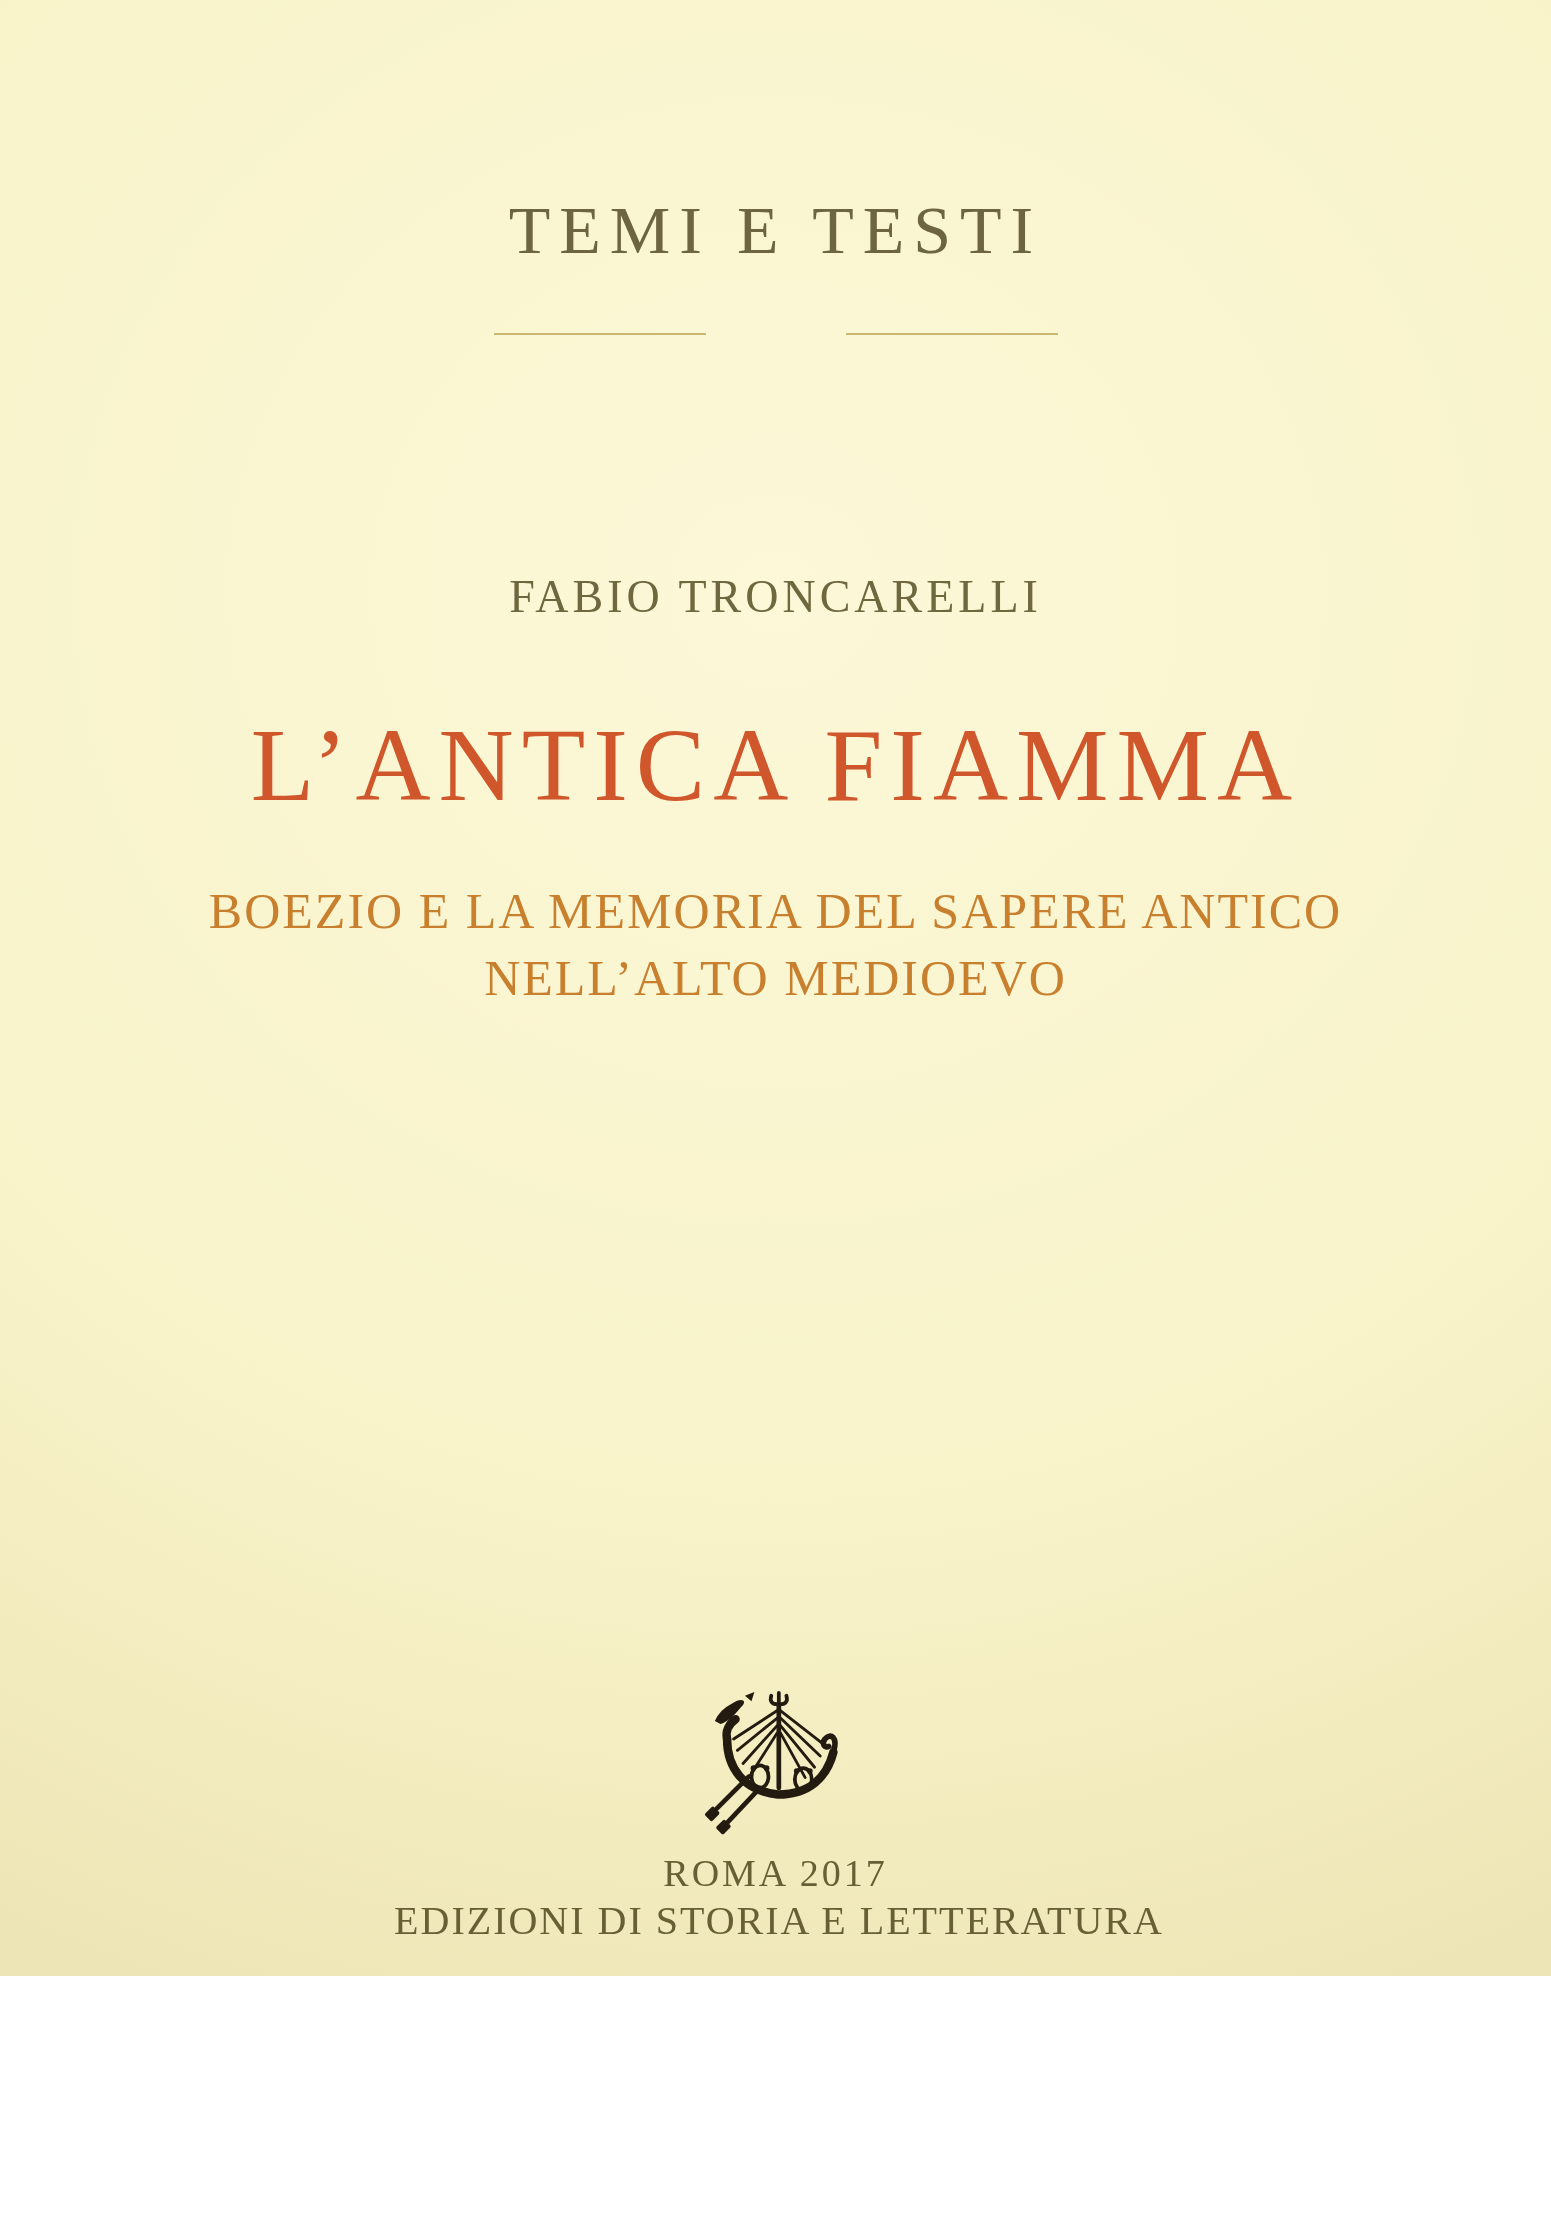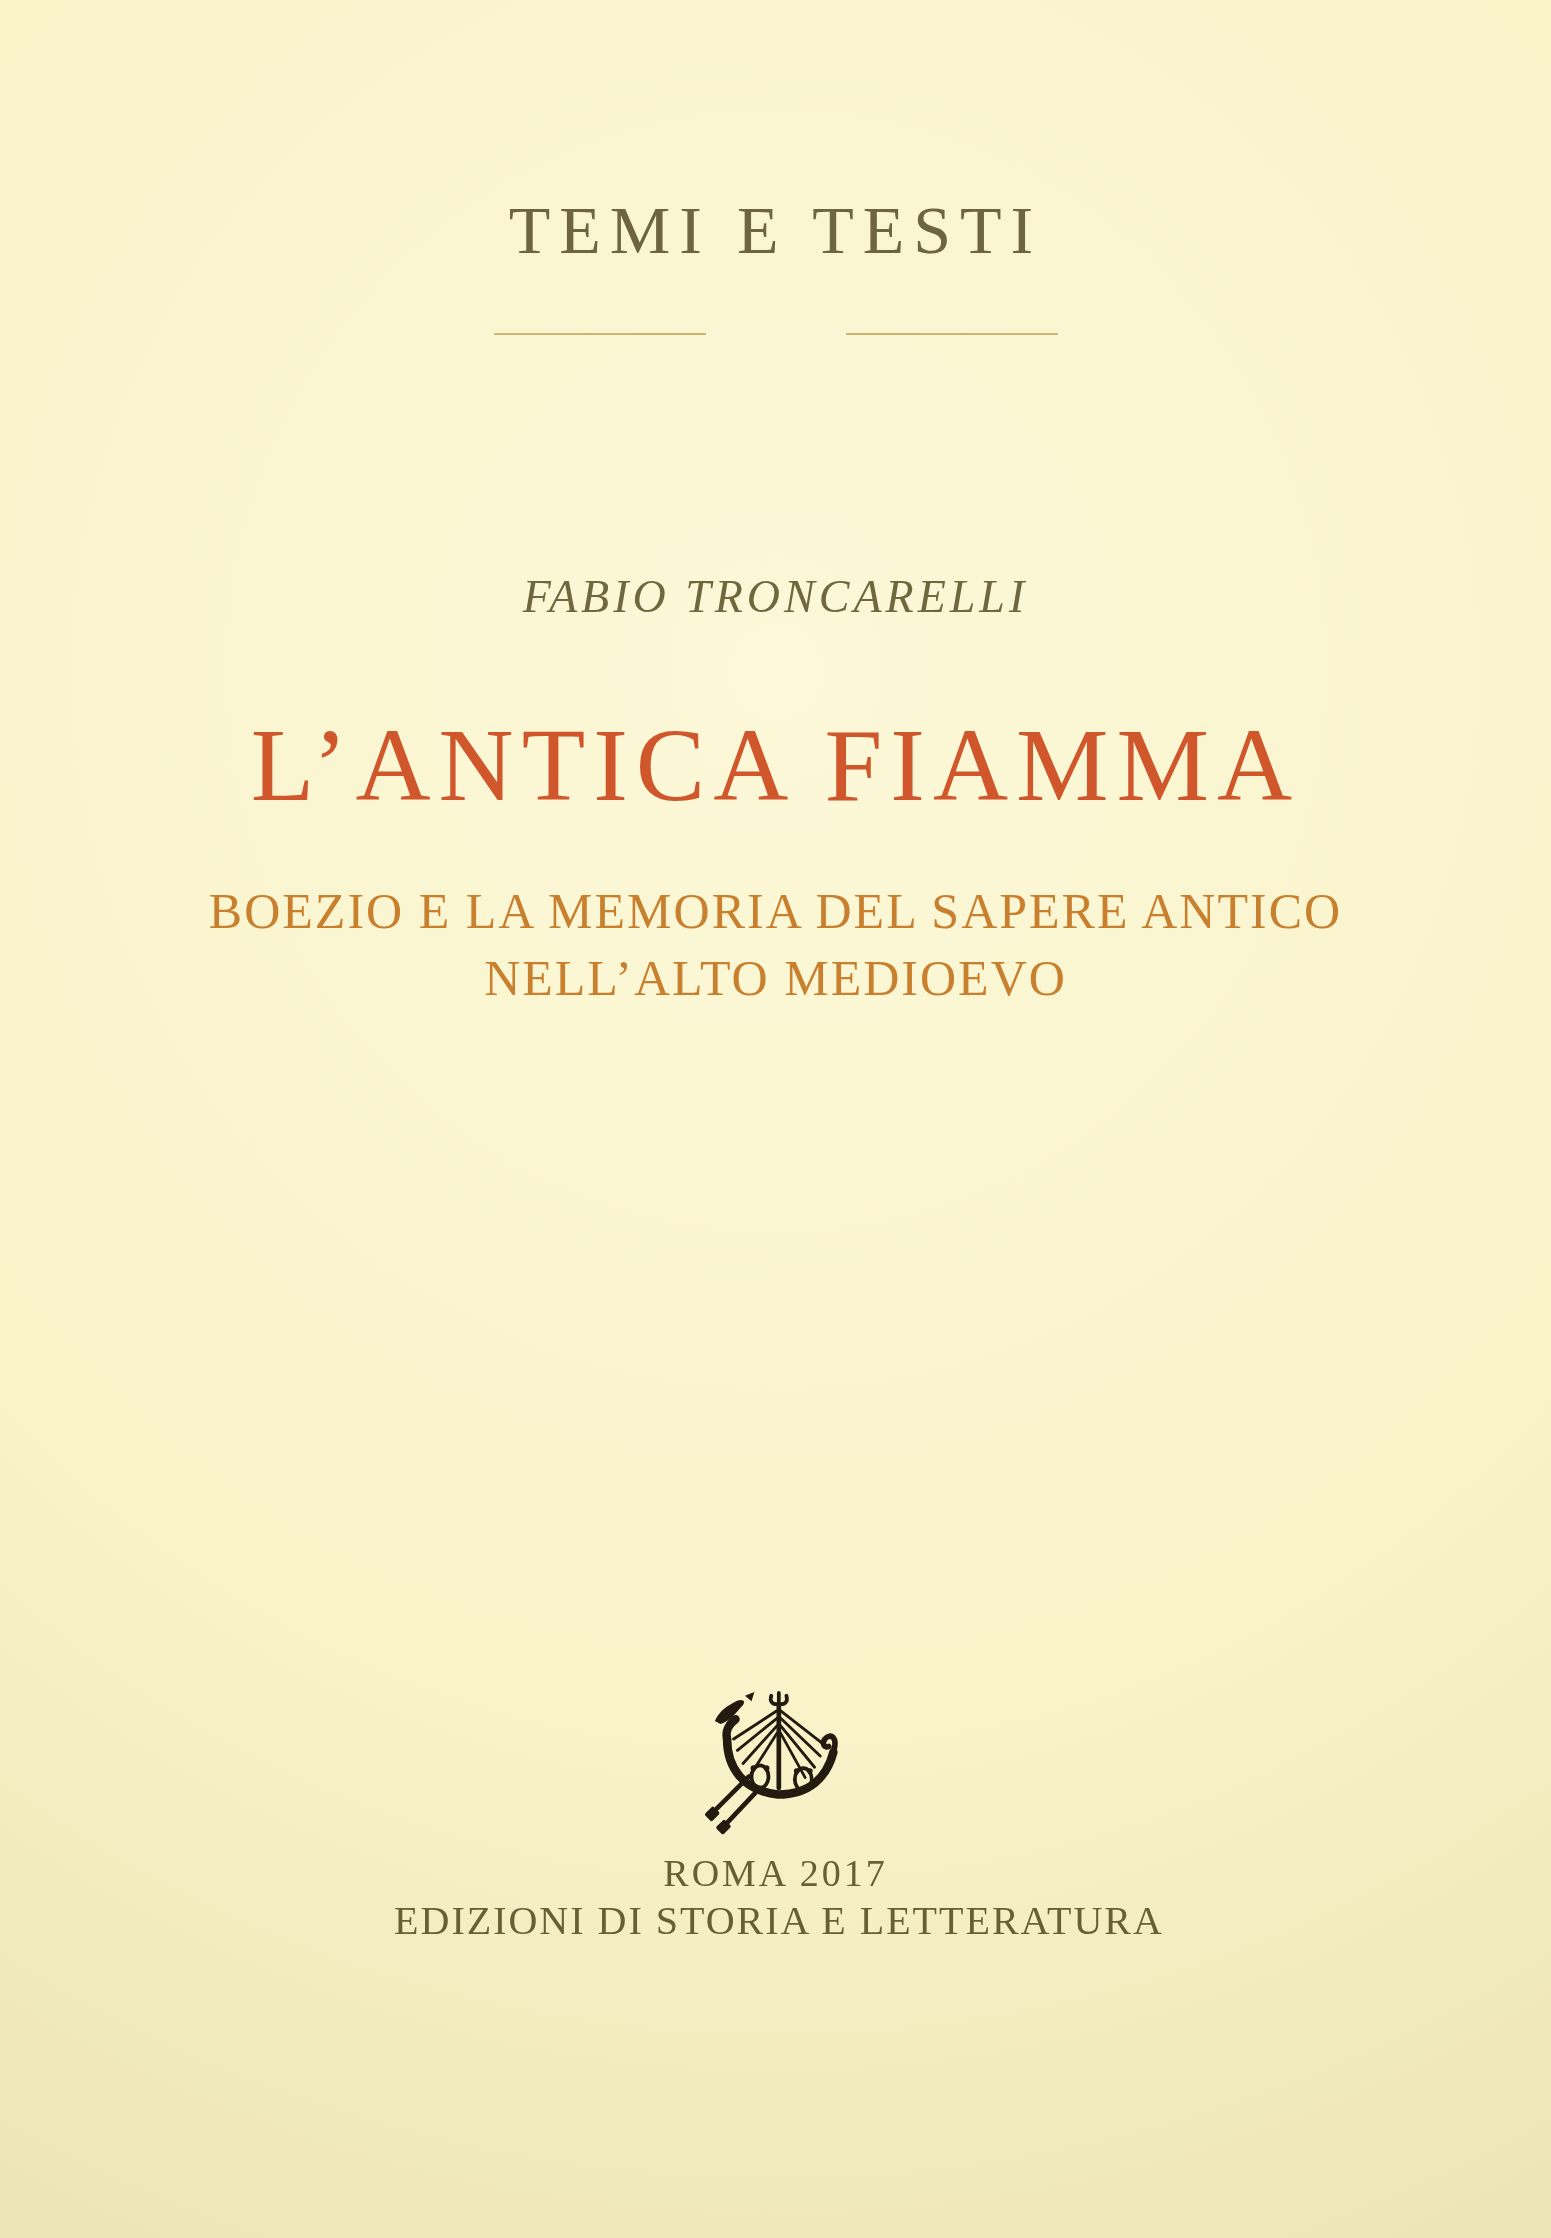--- a/index.html
+++ b/index.html
@@ -3,21 +3,21 @@
 <meta charset="utf-8">
 <style>
   html, body {
     margin: 0;
     padding: 0;
     background: #ffffff;
   }
   #cover {
     position: relative;
     width: 1551px;
-    height: 2238px;
+    height: 1976px;
     overflow: hidden;
     font-family: "Liberation Serif", "DejaVu Serif", serif;
     background:
       radial-gradient(120% 85% at 50% 30%,
         var(--c-background-hi, #fcf8d8) 0%,
         var(--c-background, #f8f3c9) 55%,
         var(--c-background-edge, #eae1b0) 100%);
   }
   .centered {
     position: absolute;
@@ -46,21 +46,20 @@
     width: 212px;
     background: var(--c-rule-gold, #c9b772);
   }
   .rule-left  { right: calc(50% + 70px); }
   .rule-right { left:  calc(50% + 70px); }
   .author-name {
     top: 574px;
     font-size: 46px;
     letter-spacing: 4px;
     color: var(--c-author-text, #6f673e);
-    font-style: italic;
   }
   .book-title {
     top: 713px;
     font-size: 104px;
     letter-spacing: 8px;
     color: var(--c-title-text, #d0562b);
   }
   .subtitle-1 {
     top: 886px;
     font-size: 50px;

